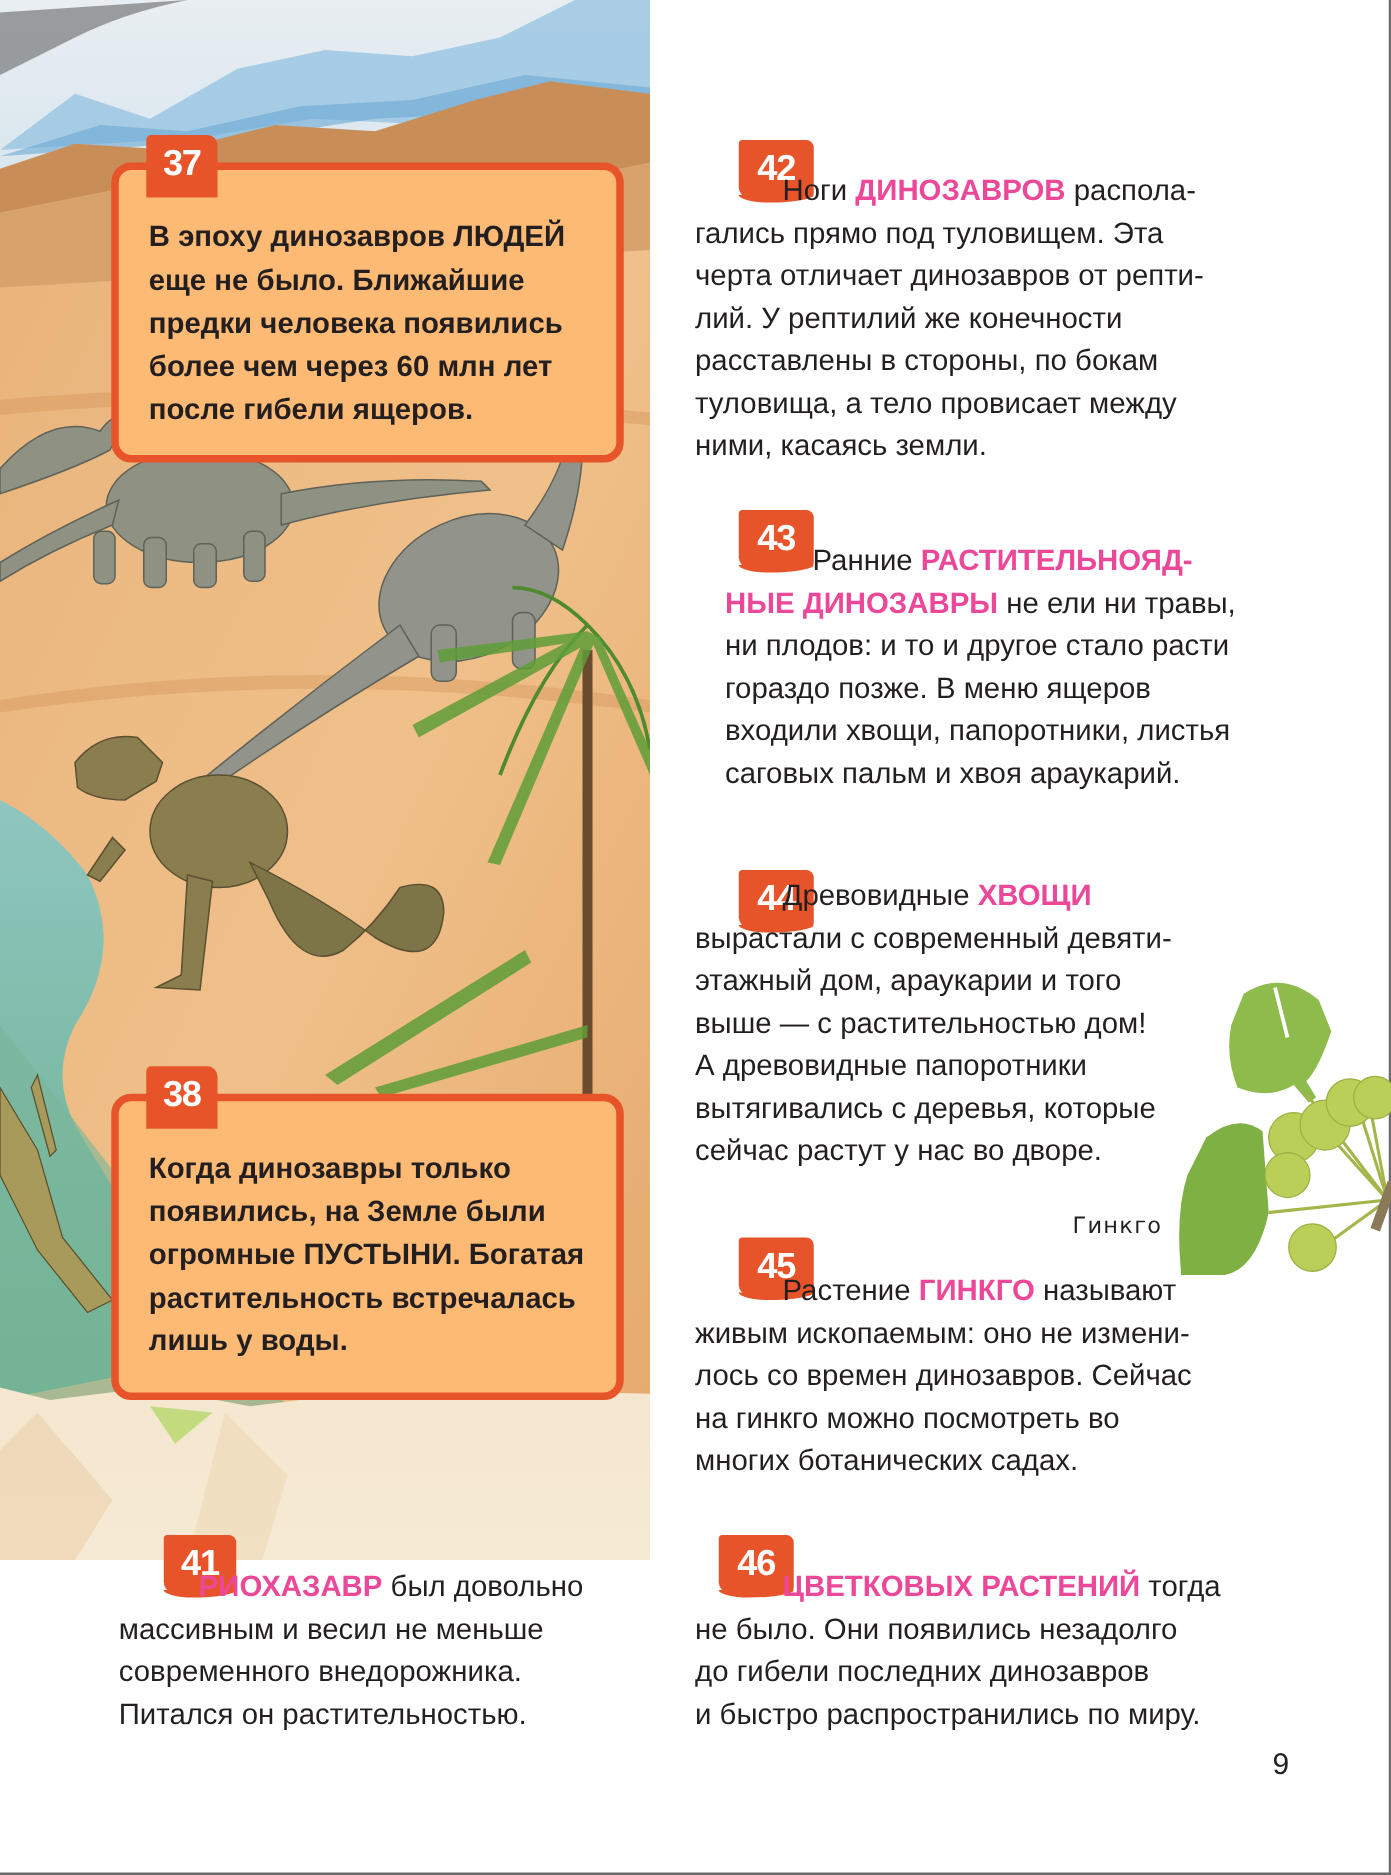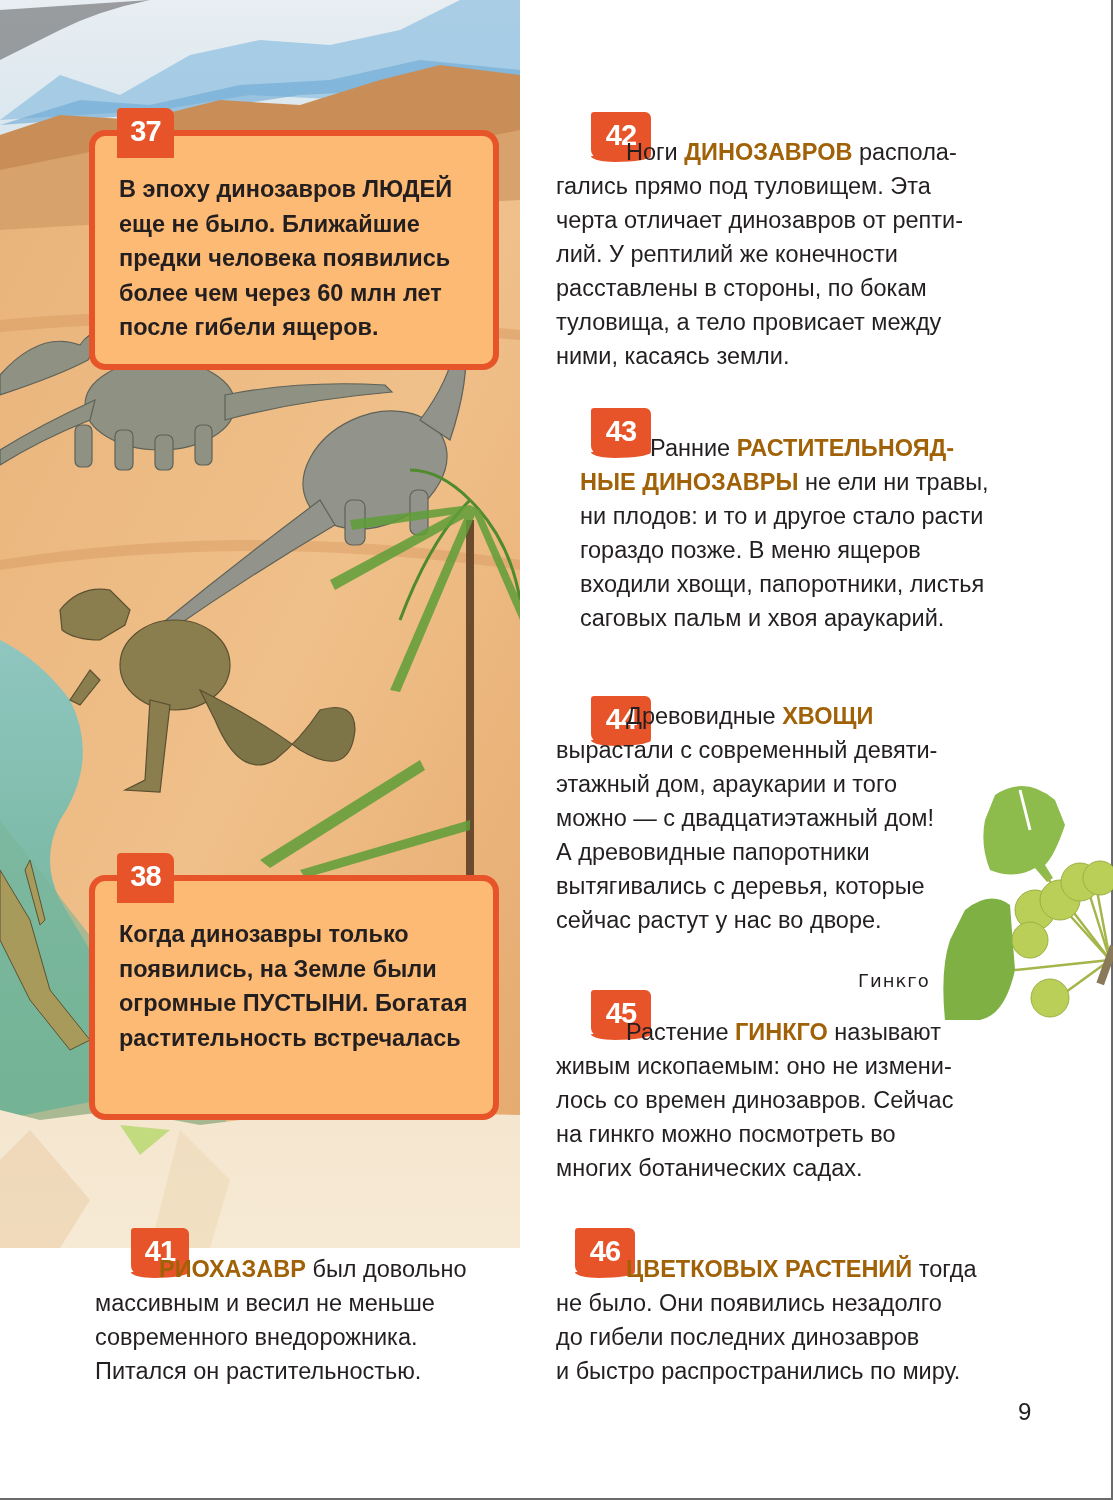--- a/index.html
+++ b/index.html
@@ -32,21 +32,21 @@
     .badge-37::after, .badge-38::after { display: none; }
     .badge-41 { left: 96px; top: 1228px; width: 58px; height: 46px; }
     .badge-42 { left: 556px; top: 112px; width: 60px; height: 46px; }
     .badge-43 { left: 556px; top: 408px; width: 60px; height: 46px; }
     .badge-44 { left: 556px; top: 696px; width: 60px; height: 46px; }
     .badge-45 { left: 556px; top: 990px; width: 60px; height: 46px; }
     .badge-46 { left: 540px; top: 1228px; width: 60px; height: 46px; }
 
     
     .fact { position: absolute; font-size: 23.5px; line-height: 34px; color: #231f20; }
-    .fact .hl { color: #a16207; font-weight: bold; }
+    .fact .hl { color: #ec4899; font-weight: bold; }
     .fact .line { display: block; white-space: nowrap; }
     .fact .line.first { padding-left: 70px; }
     .fact-41 { left: 95px; top: 1252px; width: 420px; }
     .fact-41 .line.first { padding-left: 64px; }
     .fact-42 { left: 556px; top: 135px; width: 450px; }
     .fact-43 { left: 580px; top: 431px; width: 450px; }
     .fact-43 .line.second { }
     .fact-44 { left: 556px; top: 699px; width: 420px; }
     .fact-45 { left: 556px; top: 1015px; width: 450px; }
     .fact-46 { left: 556px; top: 1252px; width: 450px; }
@@ -164,20 +164,21 @@
     </div>
   </div>
   <div class="badge badge-37">37</div>
 
   <div class="callout callout-38">
     <div class="callout-text">
       <span class="line" style="display:block">Когда динозавры только</span>
       <span class="line" style="display:block">появились, на Земле были</span>
       <span class="line" style="display:block">огромные ПУСТЫНИ. Богатая</span>
       <span class="line" style="display:block">растительность встречалась</span>
+      <span class="line" style="display:block">лишь у воды.</span>
     </div>
   </div>
   <div class="badge badge-38">38</div>
 
   <div class="badge badge-41">41</div>
   <div class="fact fact-41">
     <span class="line first"><span class="hl">РИОХАЗАВР</span><span> был довольно</span></span>
     <span class="line">массивным и весил не меньше</span>
     <span class="line">современного внедорожника.</span>
     <span class="line">Питался он растительностью.</span>
@@ -202,21 +203,21 @@
     <span class="line">гораздо позже. В меню ящеров</span>
     <span class="line">входили хвощи, папоротники, листья</span>
     <span class="line">саговых пальм и хвоя араукарий.</span>
   </div>
 
   <div class="badge badge-44">44</div>
   <div class="fact fact-44">
     <span class="line first"><span>Древовидные </span><span class="hl">ХВОЩИ</span></span>
     <span class="line">вырастали с современный девяти-</span>
     <span class="line">этажный дом, араукарии и того</span>
-    <span class="line">можно — с двадцатиэтажный дом!</span>
+    <span class="line">выше — с растительностью дом!</span>
     <span class="line">А древовидные папоротники</span>
     <span class="line">вытягивались с деревья, которые</span>
     <span class="line">сейчас растут у нас во дворе.</span>
   </div>
 
   <div class="ginkgo">
     <svg viewBox="0 0 178 250" width="178" height="250" xmlns="http://www.w3.org/2000/svg">
 
       <path d="M60 25 Q90 5 120 30 L130 55 Q120 85 110 95 L118 108 L112 112 L100 98 Q80 110 55 100 Q45 75 50 50 Z" fill="#8dbb4c"></path>
       <path d="M85 20 L95 60" stroke="#fff" stroke-width="3"></path>

